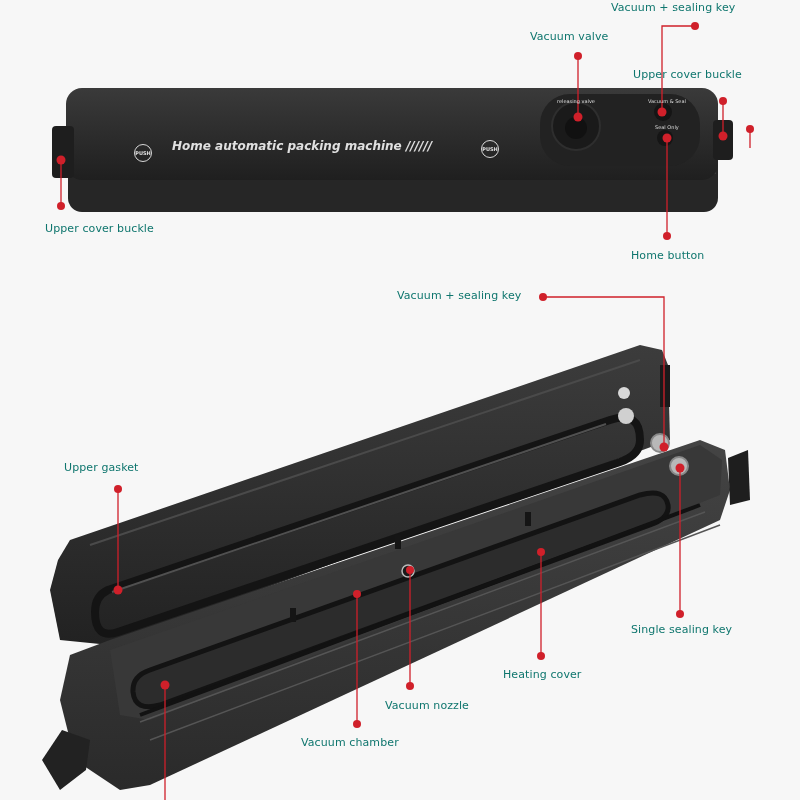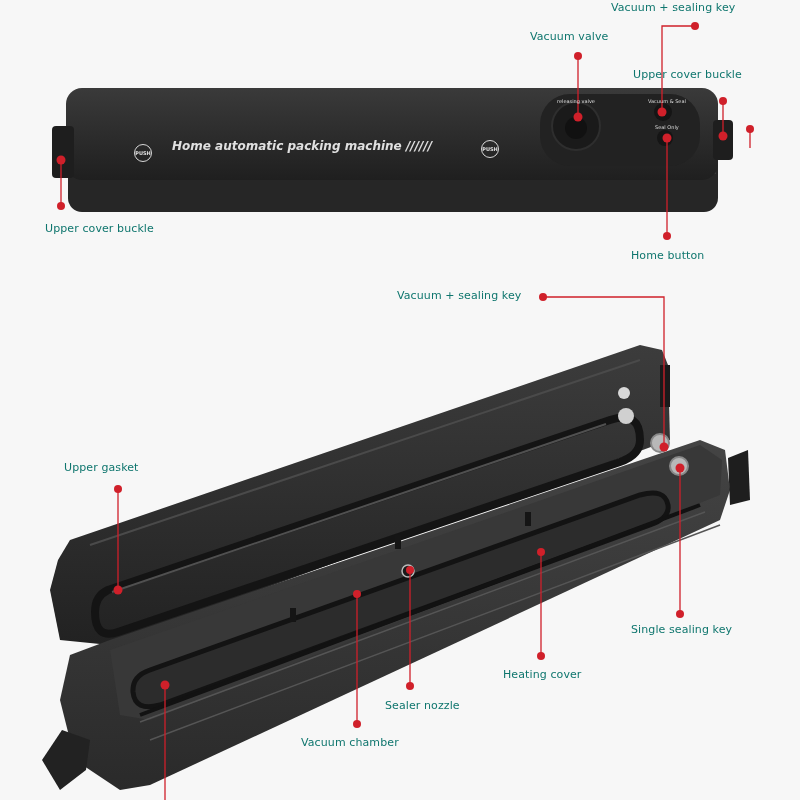--- a/index.html
+++ b/index.html
@@ -190,15 +190,15 @@
   <div class="label" style="left:611px; top:1px;">Vacuum + sealing key</div>
   <div class="label" style="left:530px; top:30px;">Vacuum valve</div>
   <div class="label" style="left:633px; top:68px;">Upper cover buckle</div>
   <div class="label" style="left:45px; top:222px;">Upper cover buckle</div>
   <div class="label" style="left:631px; top:249px;">Home button</div>
 
   <div class="label" style="left:397px; top:289px;">Vacuum + sealing key</div>
   <div class="label" style="left:64px; top:461px;">Upper gasket</div>
   <div class="label" style="left:623px; top:623px;margin-left:8px;">Single sealing key</div>
   <div class="label" style="left:503px; top:668px;">Heating cover</div>
-  <div class="label" style="left:385px; top:699px;">Sealer nozzle</div>
+  <div class="label" style="left:385px; top:699px;">Vacuum nozzle</div>
   <div class="label" style="left:301px; top:736px;">Vacuum chamber</div>
 </div>
 
 </body></html>

